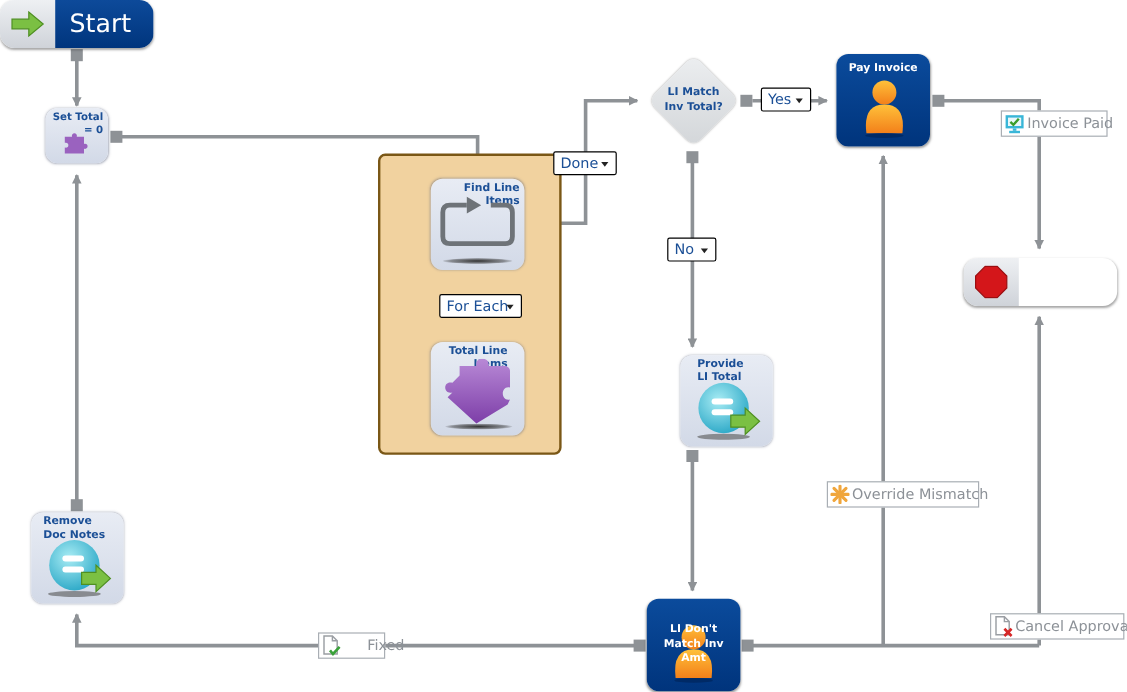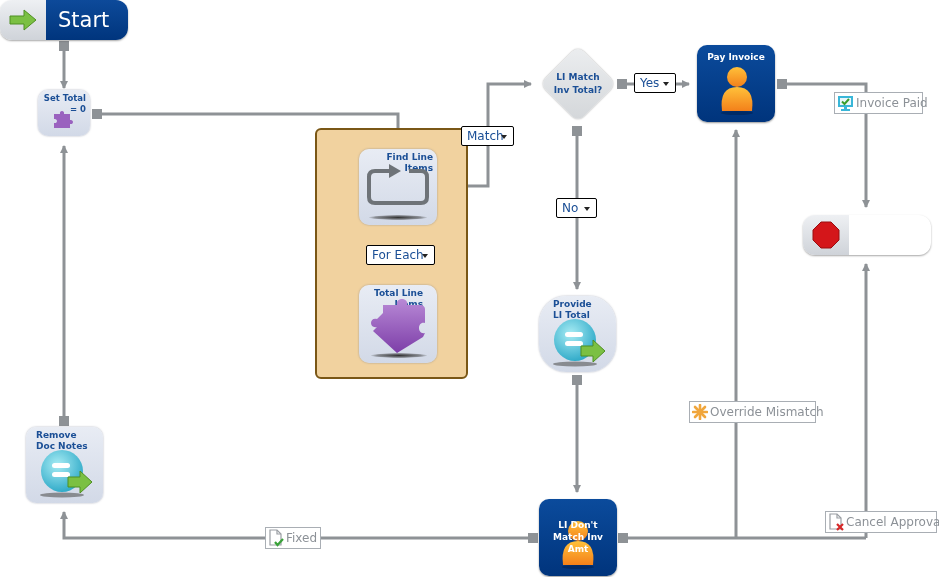--- a/index.html
+++ b/index.html
@@ -123,21 +123,21 @@
           <stop offset="0" stop-color="#b889d6"></stop>
           <stop offset="1" stop-color="#7d3ea8"></stop>
         </linearGradient>
       </defs>
     <path d="M16,6 L30,6 C28,-2 42,-2 40,6 L54,6 C56,6 58,8 58,10 L58,24 C50,22 50,36 58,34 L56,38 L30,54 L6,32 L10,28 C2,30 2,18 10,20 L16,14 Z" fill="url(#pg)"></path>
   </svg>
   <div class="shadow-ell" style="left:12px;top:68px;width:56px;"></div>
 </div>
 
 <div class="dd" style="left:461px;top:126px;width:53px;">
-  <span>Match</span>
+  <span>Done</span>
   <span class="caret"></span>
 </div>
 
 <div id="decision" class="abs">
   <div class="dia"></div>
   <div class="t">
     <div>LI Match</div>
     <div>Inv Total?</div>
   </div>
 </div>
@@ -160,21 +160,21 @@
           <stop offset="0" stop-color="#ffc13a"></stop>
           <stop offset="1" stop-color="#f3801a"></stop>
         </linearGradient>
       </defs>
     <circle cx="18" cy="12" r="10" fill="url(#og)"></circle>
     <path d="M3,46 Q0,22 18,22 Q36,22 33,46 Z" fill="url(#og)"></path>
     <ellipse cx="18" cy="48" rx="16" ry="2" fill="#002a66"></ellipse>
   </svg>
 </div>
 
-<div class="tile" style="left:539px;top:296px;width:77px;height:76px;border-radius:27px;">
+<div class="tile" style="left:567px;top:296px;width:77px;height:76px;">
   <div class="t" style="left:14px;right:14px;">Provide LI Total</div>
   <svg class="abs" style="left:12px;top:22px;" width="58" height="50" viewBox="0 0 58 50">
     <defs>
         <radialGradient id="bg1" cx="0.4" cy="0.35" r="0.7">
           <stop offset="0" stop-color="#a8ecf4"></stop>
           <stop offset="1" stop-color="#2aa7c6"></stop>
         </radialGradient>
       </defs>
     <ellipse cx="24" cy="46" rx="22" ry="2.5" fill="#555" opacity="0.6"></ellipse>
     <circle cx="24" cy="22" r="21" fill="url(#bg1)"></circle>
@@ -232,21 +232,21 @@
 
 <div class="htile" style="left:539px;top:499px;width:78px;height:77px;">
   <div class="t" style="left:14px;right:14px;top:8px;margin-top:12px;">LI Don't Match Inv Amt</div>
   <svg class="abs" style="left:21px;top:20px;" width="36" height="52" viewBox="0 0 36 52">
     <circle cx="18" cy="12" r="10" fill="url(#og)"></circle>
     <path d="M3,46 Q0,22 18,22 Q36,22 33,46 Z" fill="url(#og)"></path>
     <ellipse cx="18" cy="48" rx="16" ry="2" fill="#002a66"></ellipse>
   </svg>
 </div>
 
-<div class="ol" style="left:265px;top:527px;width:56px;">
+<div class="ol" style="left:265px;top:527px;width:56px;gap:20px;">
   <span class="ico">
     <svg width="16" height="18" viewBox="0 0 16 18">
         <path d="M2,1 L9,1 L13,5 L13,16 L2,16 Z" fill="#fff" stroke="#9a9ea3" stroke-width="1.2"></path>
         <path d="M9,1 L9,5 L13,5" fill="none" stroke="#9a9ea3" stroke-width="1.2"></path>
         <path d="M7,13 L9.5,16 L15,10" fill="none" stroke="#3aa23a" stroke-width="2.2"></path>
       </svg>
   </span>
   <span>Fixed</span>
 </div>
 

